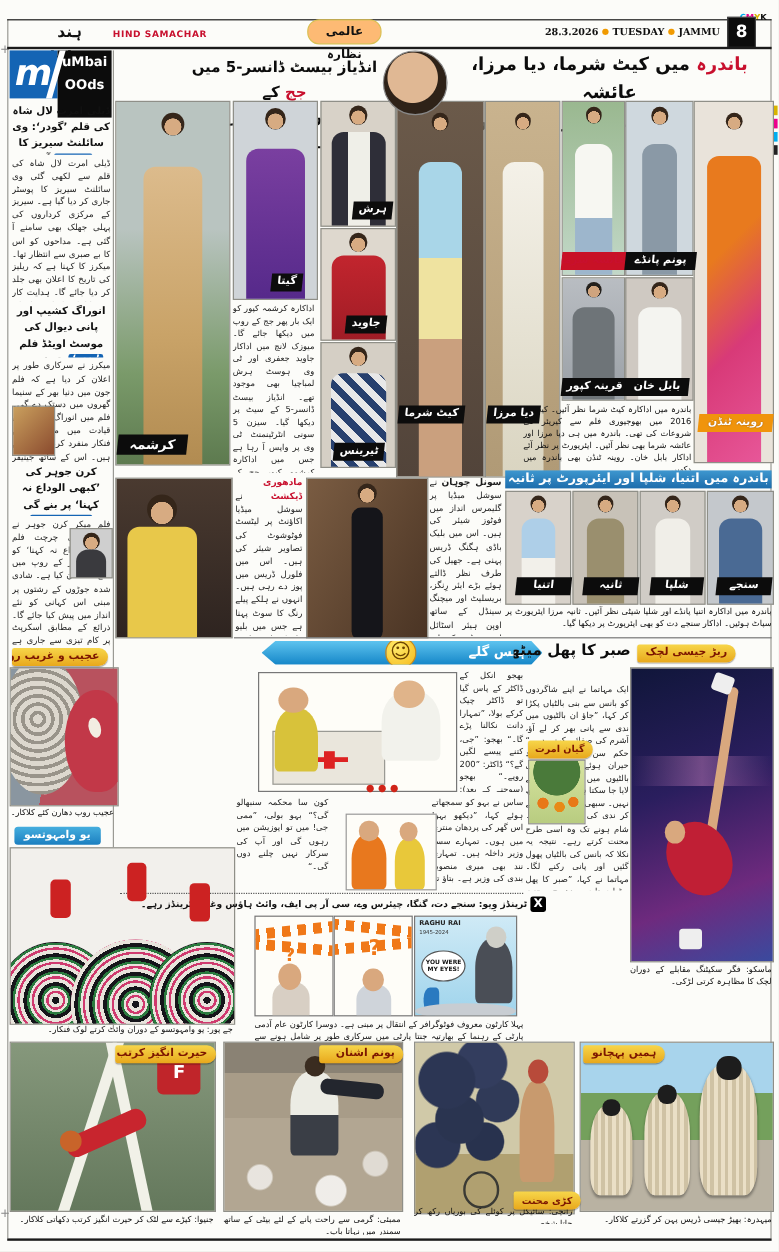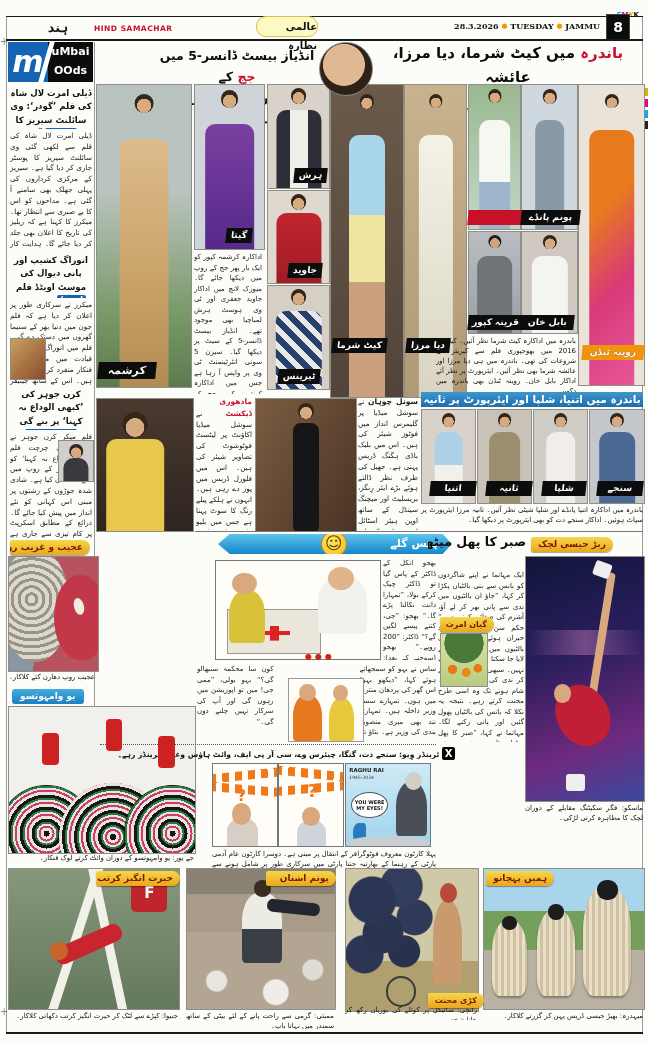--- a/index.html
+++ b/index.html
@@ -107,21 +107,21 @@
     <div style="width:4px;height:8px;background:#00aeef;margin-top:3px;"></div>
     <div style="width:4px;height:8px;background:#222;margin-top:3px;"></div>
   </div>
   <div class="abs" style="right:2px;top:938px;writing-mode:vertical-rl;">
     <span class="cmyk-letter" style="color:#00aeef">C</span><span class="cmyk-letter" style="color:#ec008c">M</span><span class="cmyk-letter" style="color:#d8b400">Y</span><span class="cmyk-letter" style="color:#111">K</span>
   </div>
 
   <div class="abs rule" style="left:6px;top:16px;width:637px;height:1px;"></div>
   <div class="abs u" style="left:26px;top:17px;width:64px;height:21px;font-weight:bold;font-size:13px;line-height:21px;text-align:center;">ہند سماچار</div>
   <div class="abs" style="left:94px;top:24px;color:#c8102e;font-weight:bold;font-size:7.5px;letter-spacing:.5px;">HIND SAMACHAR</div>
-  <div class="abs u" style="left:256px;top:16px;width:60px;height:19px;background:#fef9c3;border:1px solid #d9c053;border-radius:10px;font-weight:bold;font-size:10px;line-height:19px;text-align:right;">عالمی نظارہ</div>
+  <div class="abs u" style="left:256px;top:16px;width:60px;height:19px;background:#fdba74;border:1px solid #d9c053;border-radius:10px;font-weight:bold;font-size:10px;line-height:19px;text-align:center;">عالمی نظارہ</div>
   <div class="abs" style="left:420px;top:21px;width:180px;text-align:right;font-family:'DejaVu Serif',serif;font-weight:bold;font-size:8px;">
     <span>28.3.2026</span>
     <span class="dot">●</span>
     <span>TUESDAY</span>
     <span class="dot">●</span>
     <span>JAMMU</span>
   </div>
   <div class="abs" style="left:606px;top:14px;width:22px;height:24px;background:#0c0c0c;border:1px solid #444;color:#fff;font-weight:bold;font-size:14px;line-height:24px;text-align:center;">8</div>
   <div class="abs rule" style="left:6px;top:39px;width:637px;height:2px;"></div>
 
@@ -134,21 +134,21 @@
   </div>
   <div class="abs" style="left:319px;top:42px;width:52px;height:52px;border-radius:50%;border:1px solid #888;background:radial-gradient(circle at 46% 42%,#e0b894 50%,#2e2218 52%);z-index:5;"></div>
   <div class="abs hl u" style="left:374px;top:41px;width:268px;height:48px;font-size:15px;line-height:24px;text-align:center;">
     <span class="red">باندرہ</span>
     <span>میں کیٹ شرما، دیا مرزا، عائشہ</span>
     <br>
     <span>شرما اور قرینہ کپور آئیں نظر</span>
   </div>
 
   <div class="abs" style="left:8px;top:42px;width:40px;height:40px;background:#1464b4;color:#fff;font-weight:bold;font-style:italic;font-size:30px;line-height:40px;text-align:center;">m</div>
-  <div class="abs" style="left:48px;top:42px;width:45px;height:40px;background:#0c0c0c;color:#fff;font-weight:bold;font-size:11px;line-height:19px;text-align:center;">
+  <div class="abs" style="left:48px;top:42px;width:45px;height:56px;background:#0c0c0c;color:#fff;font-weight:bold;font-size:11px;line-height:19px;text-align:center;">
     <div>uMbai</div>
     <div>OOds</div>
   </div>
   <div class="abs" style="left:44px;top:42px;width:5px;height:40px;background:#fff;transform:skewX(-16deg);z-index:3;"></div>
   <div class="abs vrule" style="left:94px;top:42px;height:816px;"></div>
 
   <div class="abs u h-sb" style="left:10px;top:87px;width:82px;height:42px;">
     <span>ڈیلی امرت لال شاہ کی قلم ’گودر‘: وی سائلنٹ سیریز کا</span>
     <span class="chip">پوسٹر</span>
     <span>آؤٹ</span>

